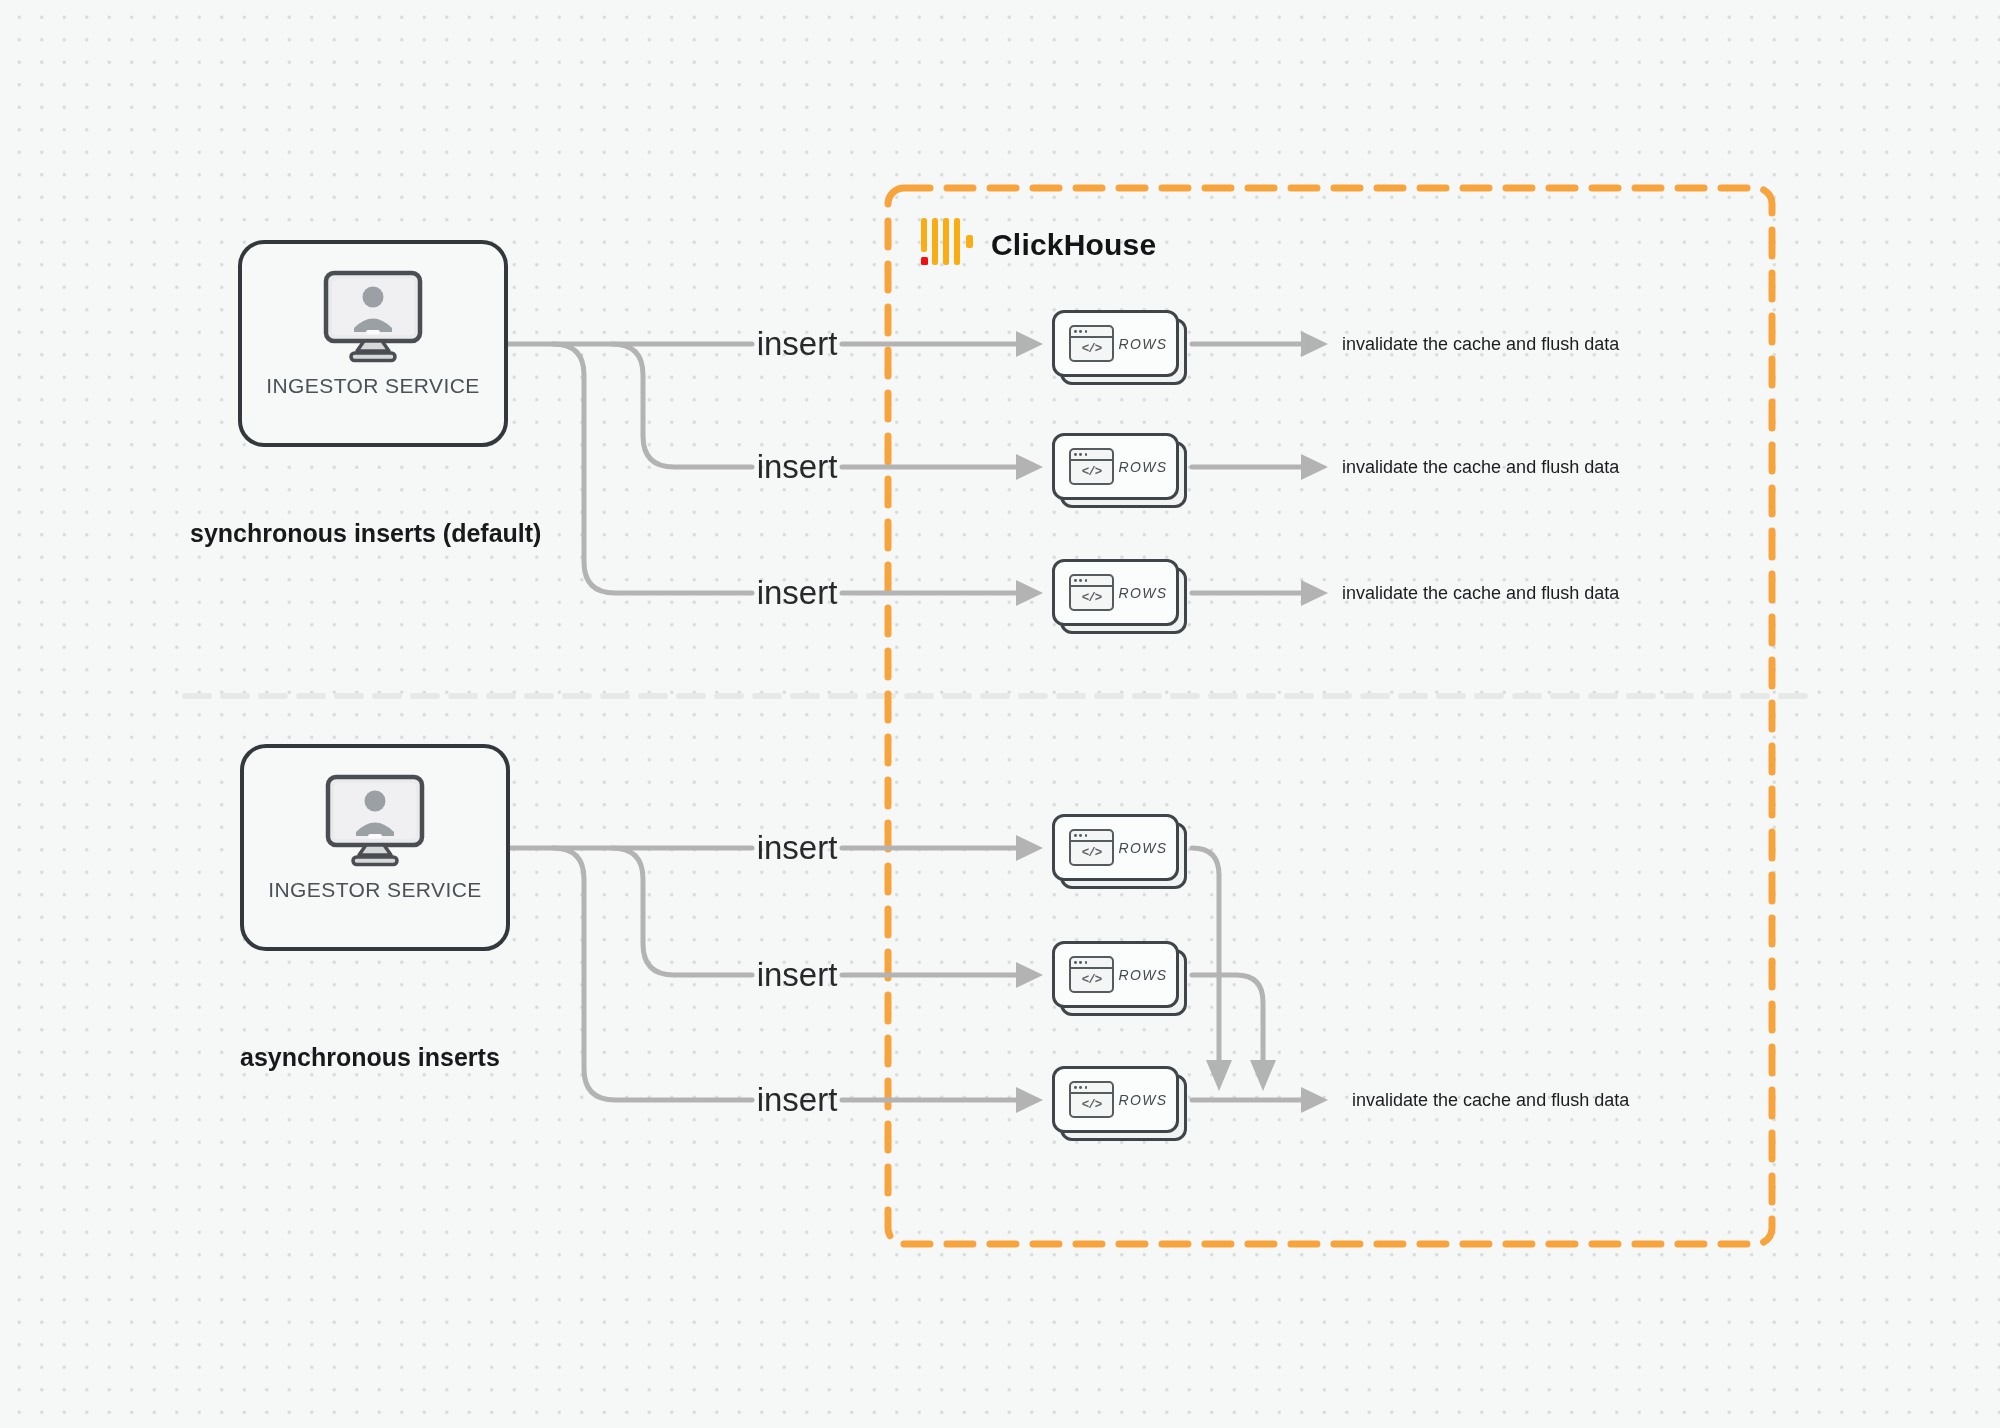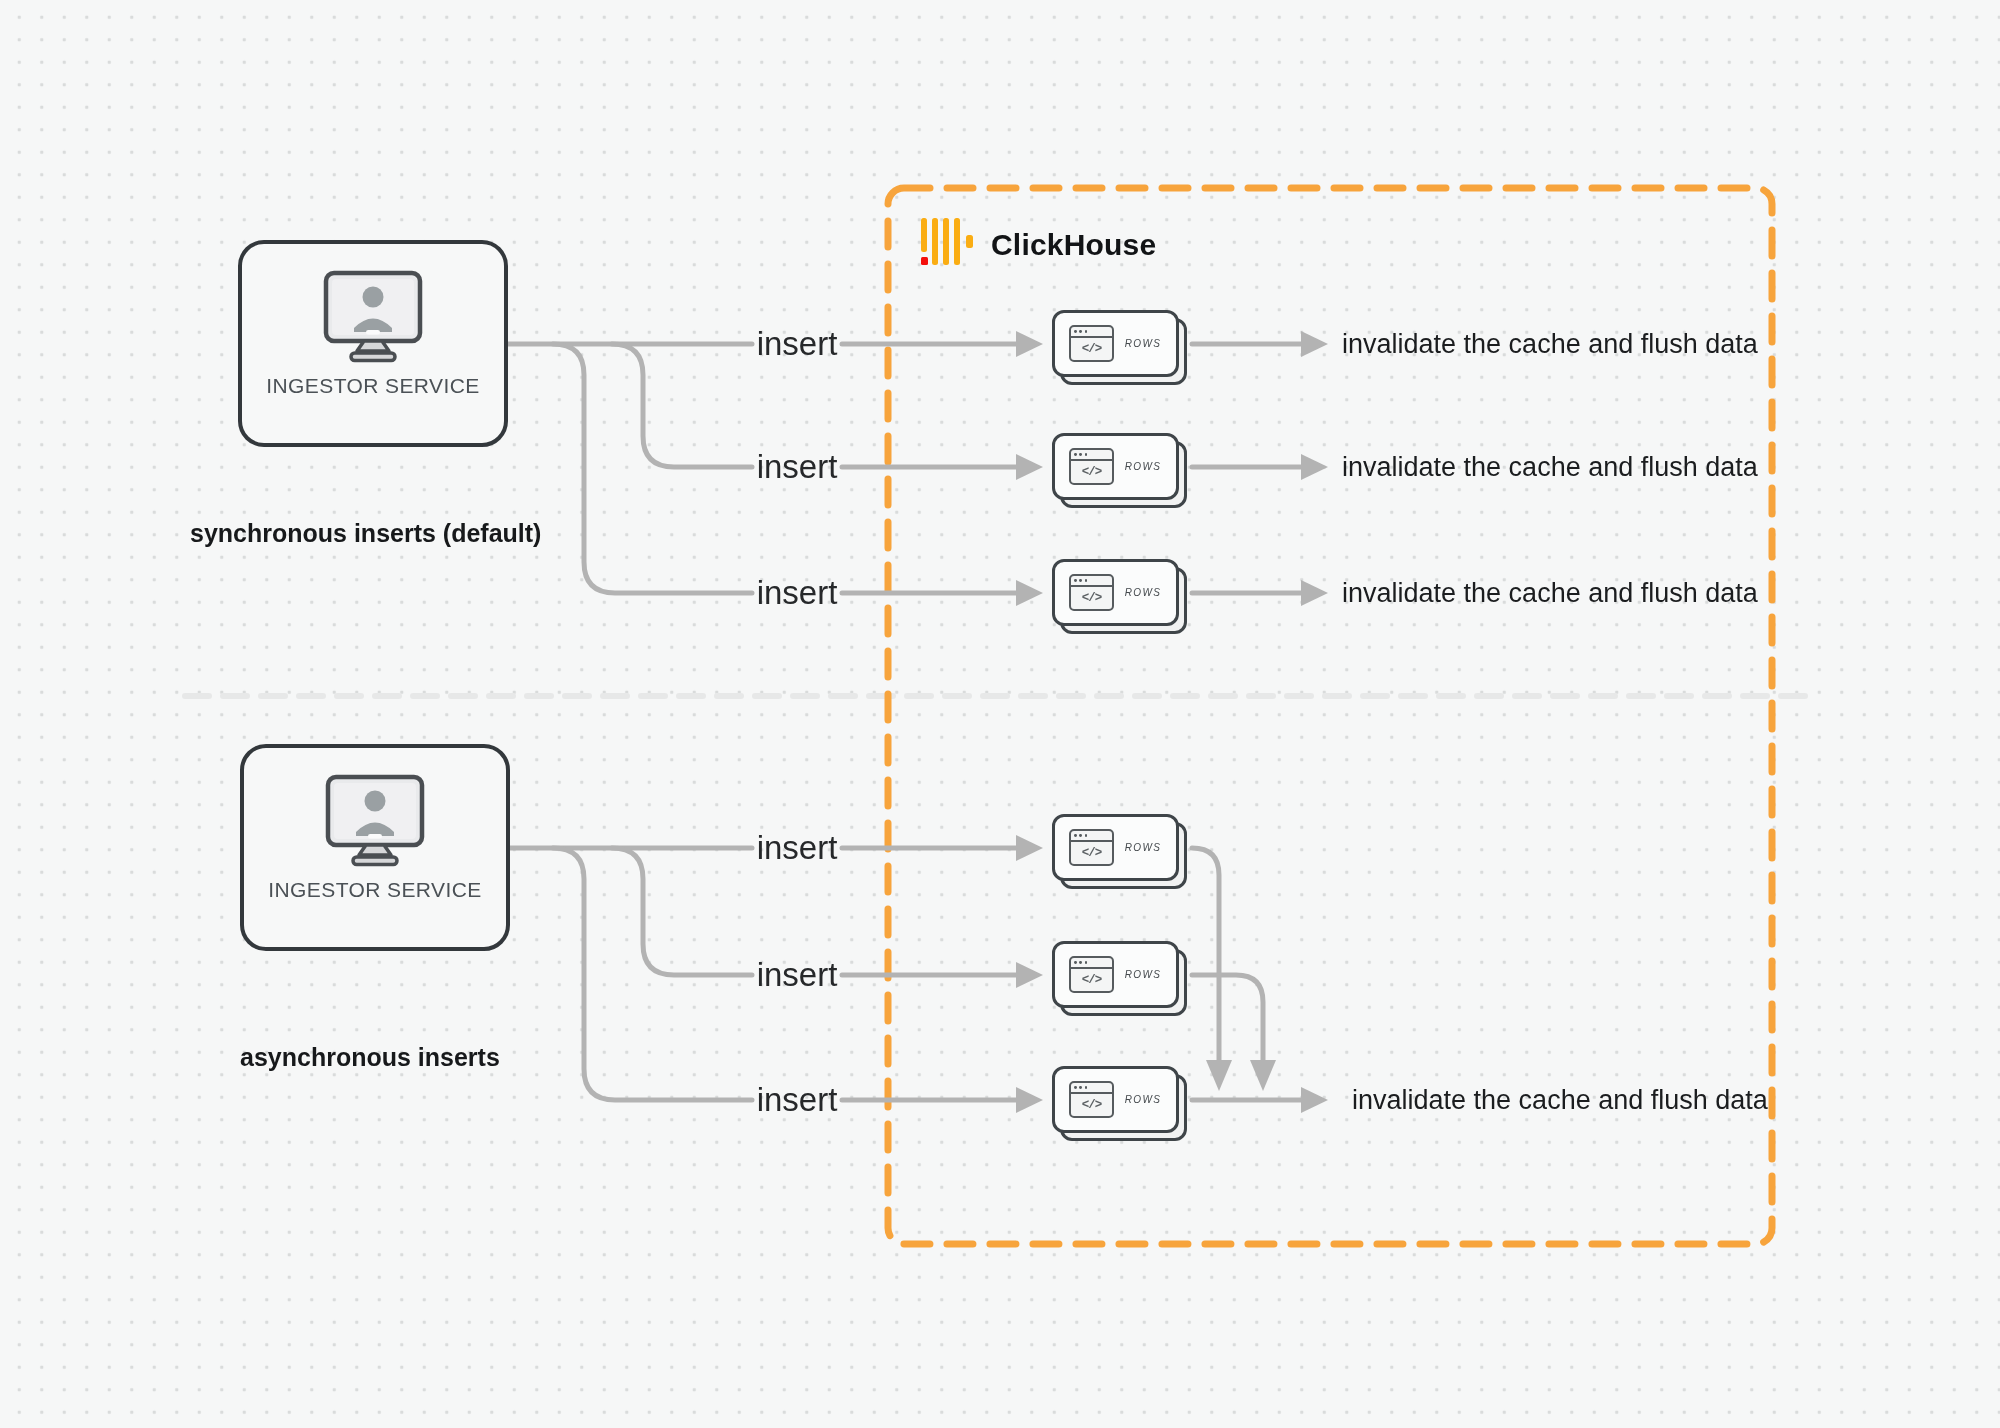--- a/index.html
+++ b/index.html
@@ -29,21 +29,21 @@
     white-space:nowrap;
   }
 
   
   .insert-label{
     position:absolute;width:120px;height:32px;line-height:32px;text-align:center;
     font-size:33px;color:#26282a;white-space:nowrap;
   }
   .result-label{
     position:absolute;height:32px;line-height:32px;
-    font-size:27px;color:#1b1d1f;white-space:nowrap;
+    font-size:18px;color:#1b1d1f;white-space:nowrap;
   }
   .caption{
     position:absolute;height:32px;line-height:32px;text-align:center;
     font-size:25px;font-weight:bold;color:#17191b;white-space:nowrap;
   }
 
   
   .rowscard{position:absolute;width:135px;height:76px;}
   .rowscard .back,.rowscard .front{
     position:absolute;width:127px;height:67px;box-sizing:border-box;
@@ -59,21 +59,21 @@
     height:9px;border-bottom:2.5px solid #565b5e;
     display:flex;align-items:center;padding-left:3px;gap:2.5px;
   }
   .codewin .dot{width:2.8px;height:2.8px;border-radius:50%;background:#565b5e;}
   .codewin .body{
     height:22px;display:flex;align-items:center;justify-content:center;
     font-family:"Liberation Mono",monospace;font-size:12.5px;color:#5c6164;font-weight:bold;
     letter-spacing:-1px;
   }
   .rows-label{
-    flex:1;text-align:center;font-size:10px;font-style:italic;
+    flex:1;text-align:center;font-size:14px;font-style:italic;
     color:#43484c;letter-spacing:1.3px;font-weight:500;padding-right:4px;
   }
 
   
   .ch-logo{position:absolute;}
   .ch-bar{position:absolute;border-radius:2.5px;background:#faad13;}
   .ch-red{position:absolute;border-radius:1.5px;background:#f40f0c;}
   .ch-text{
     position:absolute;font-size:30px;font-weight:700;color:#121416;white-space:nowrap;
     letter-spacing:.2px;

